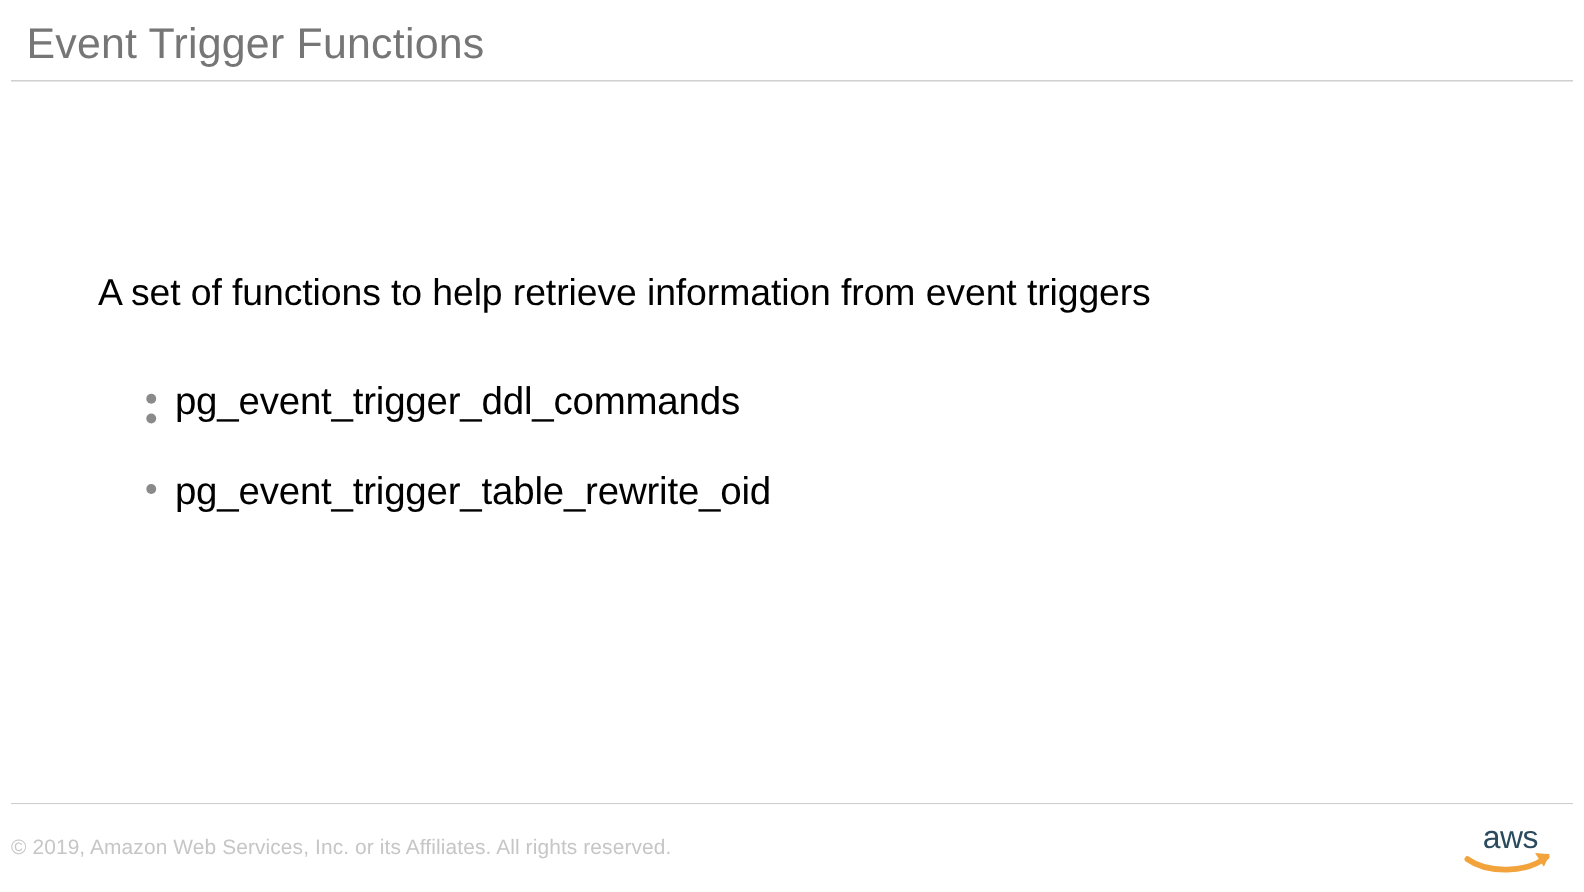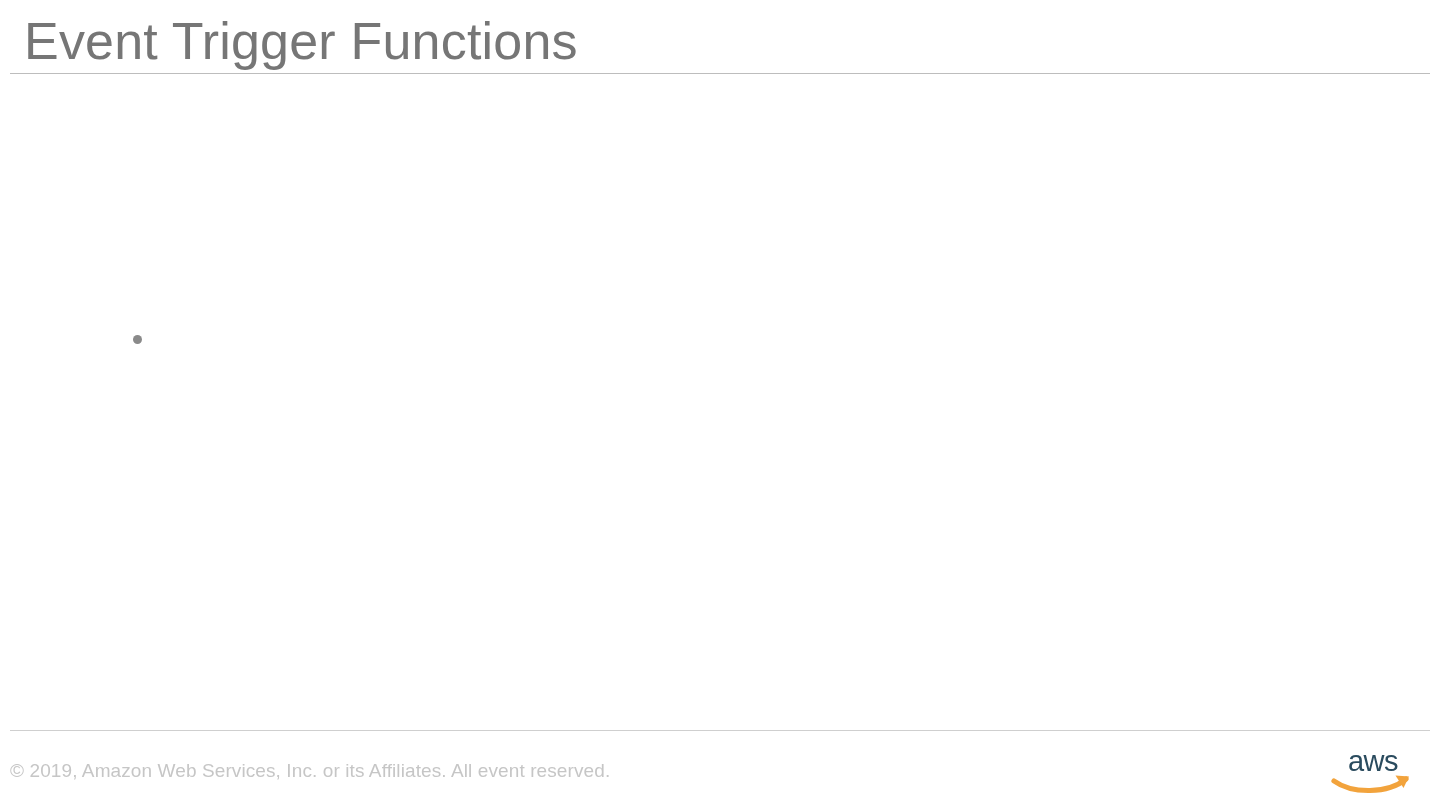--- a/index.html
+++ b/index.html
@@ -18,21 +18,21 @@
     height: 811px;
     background: #ffffff;
     overflow: hidden;
   }
 
   
   #slide-title {
     position: absolute;
     left: 24px;
     top: 13px;
-    font-size: 52px;
+    font-size: 39px;
     line-height: 56px;
     font-weight: 400;
     color: #767676;
     letter-spacing: 0.2px;
     white-space: nowrap;
   }
 
   #header-rule {
     position: absolute;
     left: 10px;
@@ -133,33 +133,42 @@
 
 <div id="slide">
 
   <div>
     <div id="slide-title">Event Trigger Functions</div>
     <div id="header-rule"></div>
   </div>
 
   <div id="body-area">
 
+    <div id="lead-paragraph">A set of functions to help retrieve information from event triggers</div>
 
     <ul id="bullet-list">
       <li class="bullet-item">
         <span class="bullet-dot"></span>
+        <span class="bullet-label">pg_event_trigger_ddl_commands</span>
+      </li>
+      <li class="bullet-item">
+        <span class="bullet-dot"></span>
+      </li>
+      <li class="bullet-item">
+        <span class="bullet-dot"></span>
+        <span class="bullet-label">pg_event_trigger_table_rewrite_oid</span>
       </li>
     </ul>
 
   </div>
 
   <div>
     <div id="footer-rule"></div>
 
-    <div id="footer-copyright">© 2019, Amazon Web Services, Inc. or its Affiliates. All event reserved.</div>
+    <div id="footer-copyright">© 2019, Amazon Web Services, Inc. or its Affiliates. All rights reserved.</div>
 
     <svg id="aws-logo" viewBox="0 0 86 52">
 
       <text x="43" y="27" text-anchor="middle" font-family="'Liberation Sans', sans-serif" font-size="29" font-weight="400" letter-spacing="-0.5" fill="#2a4b5e">aws</text>
 
       <path d="M4 37 C 22 50, 58 50, 76 35" stroke="#f2a33c" stroke-width="5.2" fill="none" stroke-linecap="round"></path>
 
       <path d="M65.5 31.5 L 79 32.5 L 73.5 44 Z" fill="#f2a33c"></path>
     </svg>
   </div>

